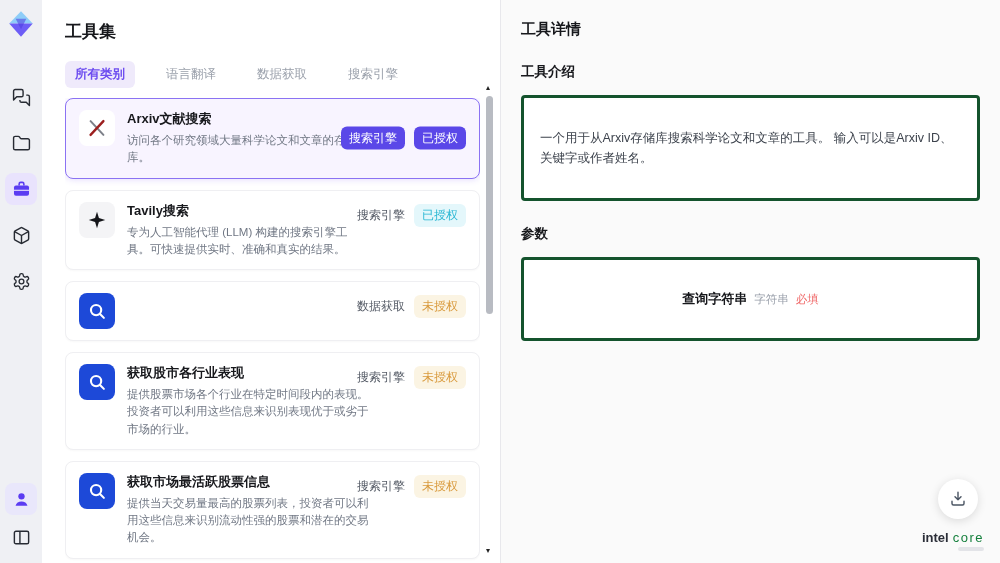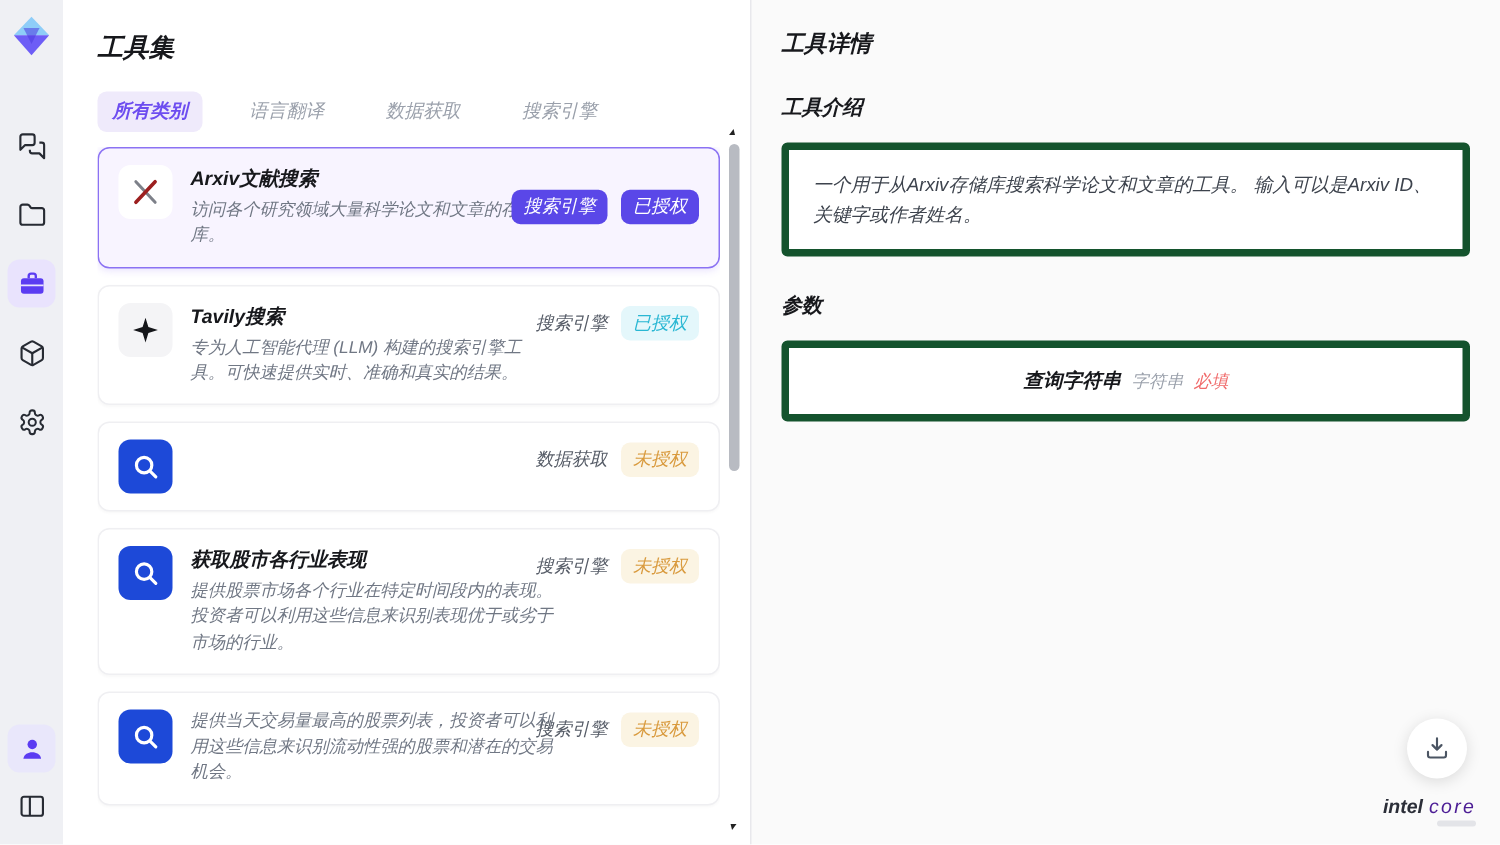--- a/index.html
+++ b/index.html
@@ -1,17 +1,17 @@
 <!DOCTYPE html>
 <html><head>
 <meta charset="utf-8">
 <style>
   html,body{margin:0;padding:0;width:1000px;height:563px;overflow:hidden;
     font-family:"Liberation Sans",sans-serif;background:#fff;color:#17181c;}
-  .app{display:flex;width:1000px;height:563px;position:relative;font-style:italic;}
+  .app{display:flex;width:1000px;height:563px;position:relative;}
 
   
   .sidebar{width:42px;background:#eff0f4;display:flex;flex-direction:column;align-items:center;flex-shrink:0;}
   .logo{margin-top:9px;width:30px;height:30px;display:flex;align-items:center;justify-content:center;}
   .side-nav{margin-top:42px;display:flex;flex-direction:column;gap:14px;align-items:center;}
   .side-item{width:32px;height:32px;border-radius:8px;display:flex;align-items:center;justify-content:center;cursor:pointer;}
   .side-item svg{width:19px;height:19px;}
   .side-item.active{background:#e9e3fd;}
   .side-bottom{margin-top:auto;display:flex;flex-direction:column;gap:6px;align-items:center;padding-bottom:10px;}
 
@@ -44,34 +44,34 @@
   .scrollbar{position:absolute;right:6px;top:84px;bottom:8px;width:9px;}
   .sb-arrow{position:absolute;left:1px;font-size:8px;color:#222;line-height:8px;}
   .sb-arrow.up{top:0;}
   .sb-arrow.down{bottom:0;}
   .sb-thumb{position:absolute;top:12px;left:1px;width:7px;height:218px;background:#b8bbc2;border-radius:4px;}
 
   
   .detail-pane{flex:1;background:#fafafa;border-left:1px solid #e8e8ec;padding:14px 20px 0 20px;box-sizing:border-box;position:relative;}
   .detail-title{font-size:15px;font-weight:700;margin:6px 0 0 0;}
   .section-h{font-size:13.5px;font-weight:700;margin:24px 0 0 0;}
-  .card{background:#fff;border:5px solid #14532d;border-radius:4px;margin-top:14px;padding:13px 16px;}
+  .card{background:#fff;border:3px solid #14532d;border-radius:4px;margin-top:14px;padding:30px 16px;}
   .intro-text{font-size:12.5px;color:#3d434d;line-height:1.6;}
   .param-head{display:flex;align-items:baseline;gap:7px;justify-content:center;}
   .p-name{font-size:13px;font-weight:700;color:#17181c;}
   .p-type{font-size:11.5px;color:#9aa0ab;}
   .p-req{font-size:11.5px;color:#f06a6a;}
   .p-desc{font-size:12.5px;color:#565c67;margin-top:9px;}
 
   .fab{position:absolute;right:22px;bottom:44px;width:40px;height:40px;border-radius:50%;border:none;
     background:#fff;box-shadow:0 2px 10px rgba(0,0,0,.13);display:flex;align-items:center;justify-content:center;cursor:pointer;}
   .fab svg{width:18px;height:18px;}
   .brand{position:absolute;right:16px;bottom:12px;font-size:13px;color:#2b2e38;}
   .brand .b1{font-weight:700;}
-  .brand .b2{margin-left:4px;letter-spacing:1.5px;color:#4c1d95;}
+  .brand .b2{margin-left:4px;letter-spacing:1.5px;color:#15803d;}
   .brand .b-bar{display:block;height:4px;width:26px;background:#e3e4e8;border-radius:2px;margin:2px 0 0 auto;}
 </style>
 </head>
 <body>
 
 <div class="app">
 
   <aside class="sidebar">
     <div class="logo">
       <svg viewBox="0 0 28 28">
@@ -200,20 +200,21 @@
     </div>
   </div>
         <div class="tool-card">
     <div class="tool-icon bg-blue">
             <svg viewBox="0 0 24 24" fill="none" stroke="#fff" stroke-width="2.3" stroke-linecap="round">
               <circle cx="11" cy="11" r="5.6"></circle>
               <path d="M15.3 15.3 19.5 19.5"></path>
             </svg>
           </div>
     <div class="tool-body">
+      <div class="tool-name">获取市场最活跃股票信息</div>
       <div class="tool-desc">提供当天交易量最高的股票列表，投资者可以利用这些信息来识别流动性强的股票和潜在的交易机会。</div>
     </div>
     <div class="tool-meta">
       <span class="cat-text">搜索引擎</span>
       <span class="pill yellow">未授权</span>
     </div>
   </div>
       </div>
     <div class="scrollbar">
       <span class="sb-arrow up">▴</span>

